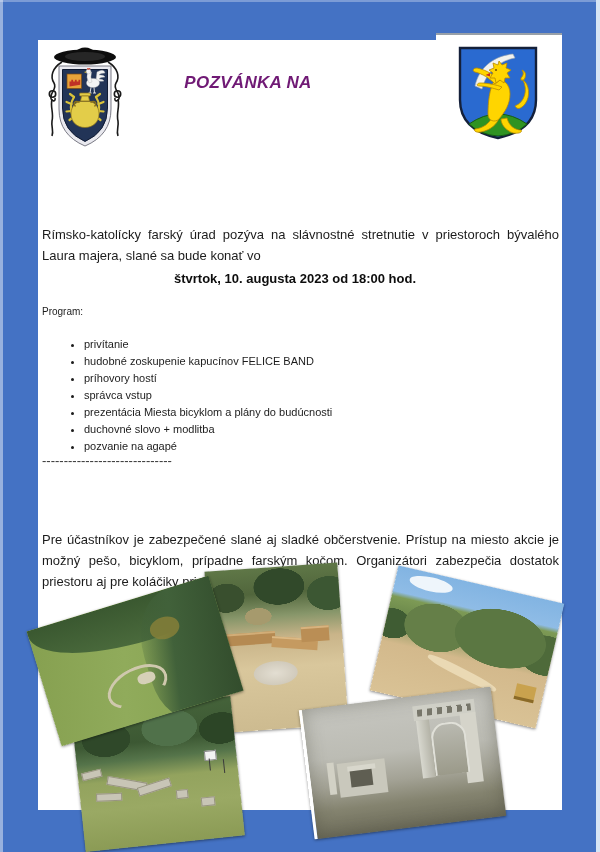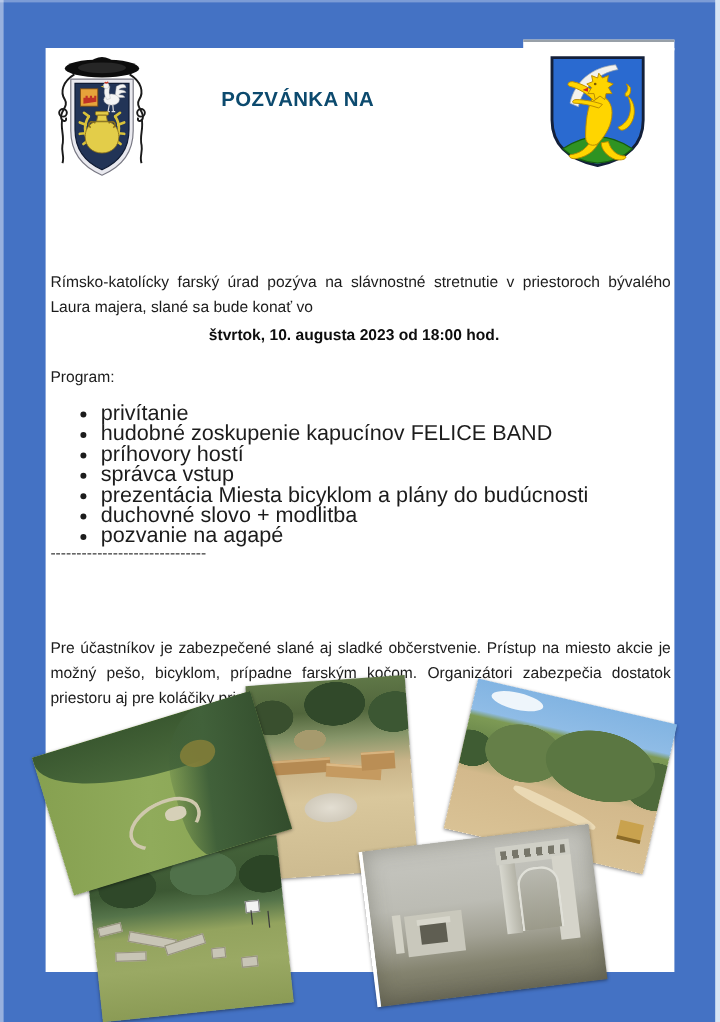--- a/index.html
+++ b/index.html
@@ -21,41 +21,41 @@
     position:absolute;left:398px;top:-7px;width:126px;height:7px;
     background:#ffffff;border-top:2px solid #98a0a8;
   }
 
   .emblem{position:absolute;}
   .emblem-left{left:5px;top:1px;width:84px;height:114px;}
   .emblem-right{left:417px;top:4px;width:86px;height:98px;}
 
   .kicker{
     position:absolute;left:0;top:33px;width:420px;text-align:center;
-    font-size:17px;font-weight:bold;letter-spacing:.3px;color:#0c4a6e;
+    font-size:17px;font-weight:bold;letter-spacing:.3px;color:#701a75;font-style:italic;
   }
   .title{
     position:absolute;left:0;top:121px;width:524px;text-align:center;
     font-size:24px;font-weight:bold;letter-spacing:-0.8px;white-space:nowrap;color:#0d0d0d;
   }
   .para{
     position:absolute;left:4px;width:517px;
     font-size:13px;line-height:21px;text-align:justify;
   }
   .para-intro{top:184px;}
   .para-guests{top:429px;}
   .para-logistics{top:489px;}
   .dateline{
     position:absolute;left:0;top:231px;width:514px;text-align:center;
     font-size:13px;font-weight:bold;color:#0d0d0d;
   }
-  .program-label{position:absolute;left:4px;top:266px;font-size:13px;}
+  .program-label{position:absolute;left:4px;top:266px;font-size:10px;}
   ul.program{
     position:absolute;left:4px;top:296px;margin:0;padding:0 0 0 42px;
-    font-size:18px;line-height:17px;list-style:disc;
+    font-size:11px;line-height:17px;list-style:disc;
   }
   .divider-line{position:absolute;left:4px;top:413px;font-size:13px;letter-spacing:0;color:#333;}
 
   .photo{position:absolute;box-shadow:0 1px 3px rgba(0,0,0,.45);overflow:hidden;}
   .photo *{position:absolute;}
   .photo1{left:2px;top:561px;width:190px;height:120px;transform:rotate(-17deg);z-index:40;
     background:linear-gradient(105deg,#86a050 0%,#90ab5b 45%,#84a04e 100%);}
   .p1-canopy{left:0;top:0;width:100%;height:44px;
     background:linear-gradient(#3a5830,#4a6a3c);border-radius:0 0 45% 70%/0 0 55% 100%;}
   .p1-right-trees{right:-10px;top:0;width:50%;height:110%;

